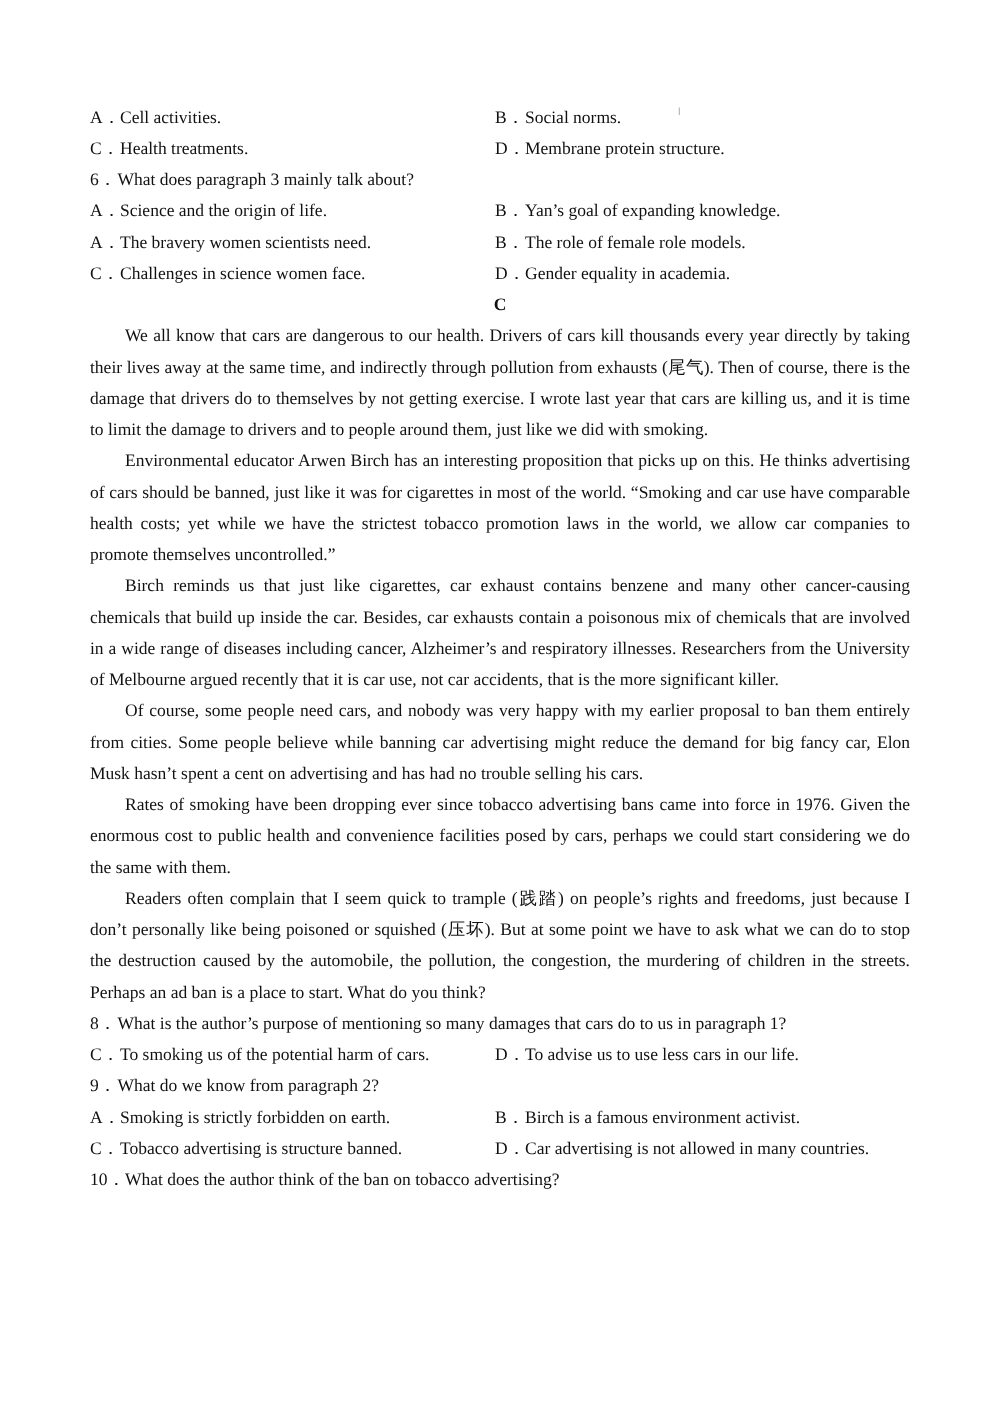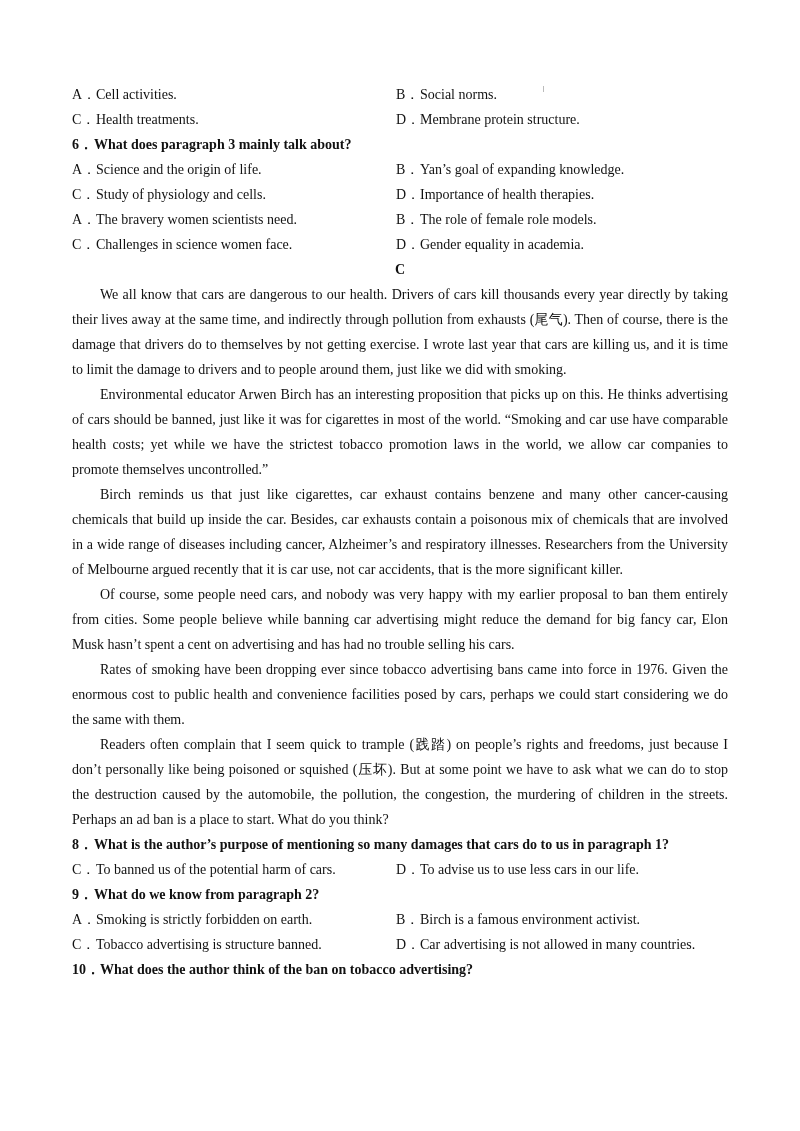--- a/index.html
+++ b/index.html
@@ -2,21 +2,21 @@
 <html><head>
   <meta charset="utf-8">
   <style>
     html, body { margin: 0; padding: 0; background: #ffffff; }
     body {
       width: 800px; height: 1131px; position: relative; overflow: hidden;
       font-family: "Liberation Serif", "DejaVu Serif", serif;
       color: #111111; font-size: 14px;
     }
     .page { position: absolute; left: 72px; top: 82px; width: 656px; }
-    .line { height: 25px; line-height: 25px; white-space: nowrap; position: relative; font-weight: bold; }
+    .line { height: 25px; line-height: 25px; white-space: nowrap; position: relative; }
     .opt-row { height: 25px; line-height: 25px; position: relative; white-space: nowrap; }
     .opt-left { position: absolute; left: 0; top: 0; }
     .opt-right { position: absolute; left: 324px; top: 0; }
     .letter { display: inline-block; width: 24px; }
     .qnum { display: inline-block; width: 22px; }
     .qnum10 { display: inline-block; width: 28px; text-align: right; }
     .section-title { text-align: center; font-weight: bold; height: 25px; line-height: 25px; }
     .para { text-indent: 28px; text-align: justify; line-height: 25px; margin: 0; }
     .mark { position: absolute; left: 543px; top: 86px; width: 1px; height: 6px; background: #bbbbbb; }
   </style>
@@ -34,45 +34,41 @@
   <div class="opt-row">
     <span class="opt-left"><span class="letter">C．</span><span>Health treatments.</span></span>
     <span class="opt-right"><span class="letter">D．</span><span>Membrane protein structure.</span></span>
   </div>
 
   <div class="line"><span class="qnum">6．</span><span>What does paragraph 3 mainly talk about?</span></div>
   <div class="opt-row">
     <span class="opt-left"><span class="letter">A．</span><span>Science and the origin of life.</span></span>
     <span class="opt-right"><span class="letter">B．</span><span>Yan’s goal of expanding knowledge.</span></span>
   </div>
-  <div class="opt-row">
-    <span class="opt-left"><span class="letter">C．</span><span>Study of physiology and cells.</span></span>
-    <span class="opt-right"><span class="letter">D．</span><span>Importance of health therapies.</span></span>
-  </div>
 
   <div class="opt-row">
     <span class="opt-left"><span class="letter">A．</span><span>The bravery women scientists need.</span></span>
     <span class="opt-right"><span class="letter">B．</span><span>The role of female role models.</span></span>
   </div>
   <div class="opt-row">
     <span class="opt-left"><span class="letter">C．</span><span>Challenges in science women face.</span></span>
     <span class="opt-right"><span class="letter">D．</span><span>Gender equality in academia.</span></span>
   </div>
 
   <div class="section-title">C</div>
   <p class="para">We all know that cars are dangerous to our health. Drivers of cars kill thousands every year directly by taking their lives away at the same time, and indirectly through pollution from exhausts (尾气). Then of course, there is the damage that drivers do to themselves by not getting exercise. I wrote last year that cars are killing us, and it is time to limit the damage to drivers and to people around them, just like we did with smoking.</p>
   <p class="para">Environmental educator Arwen Birch has an interesting proposition that picks up on this. He thinks advertising of cars should be banned, just like it was for cigarettes in most of the world. “Smoking and car use have comparable health costs; yet while we have the strictest tobacco promotion laws in the world, we allow car companies to promote themselves uncontrolled.”</p>
   <p class="para">Birch reminds us that just like cigarettes, car exhaust contains benzene and many other cancer-causing chemicals that build up inside the car. Besides, car exhausts contain a poisonous mix of chemicals that are involved in a wide range of diseases including cancer, Alzheimer’s and respiratory illnesses. Researchers from the University of Melbourne argued recently that it is car use, not car accidents, that is the more significant killer.</p>
   <p class="para">Of course, some people need cars, and nobody was very happy with my earlier proposal to ban them entirely from cities. Some people believe while banning car advertising might reduce the demand for big fancy car, Elon Musk hasn’t spent a cent on advertising and has had no trouble selling his cars.</p>
   <p class="para">Rates of smoking have been dropping ever since tobacco advertising bans came into force in 1976. Given the enormous cost to public health and convenience facilities posed by cars, perhaps we could start considering we do the same with them.</p>
   <p class="para">Readers often complain that I seem quick to trample (践踏) on people’s rights and freedoms, just because I don’t personally like being poisoned or squished (压坏). But at some point we have to ask what we can do to stop the destruction caused by the automobile, the pollution, the congestion, the murdering of children in the streets. Perhaps an ad ban is a place to start. What do you think?</p>
 
   <div class="line"><span class="qnum">8．</span><span>What is the author’s purpose of mentioning so many damages that cars do to us in paragraph 1?</span></div>
   <div class="opt-row">
-    <span class="opt-left"><span class="letter">C．</span><span>To banned us of the potential harm of cars.</span></span>
+    <span class="opt-left"><span class="letter">C．</span><span>To smoking us of the potential harm of cars.</span></span>
     <span class="opt-right"><span class="letter">D．</span><span>To advise us to use less cars in our life.</span></span>
   </div>
 
   <div class="line"><span class="qnum">9．</span><span>What do we know from paragraph 2?</span></div>
   <div class="opt-row">
     <span class="opt-left"><span class="letter">A．</span><span>Smoking is strictly forbidden on earth.</span></span>
     <span class="opt-right"><span class="letter">B．</span><span>Birch is a famous environment activist.</span></span>
   </div>
   <div class="opt-row">
     <span class="opt-left"><span class="letter">C．</span><span>Tobacco advertising is structure banned.</span></span>

